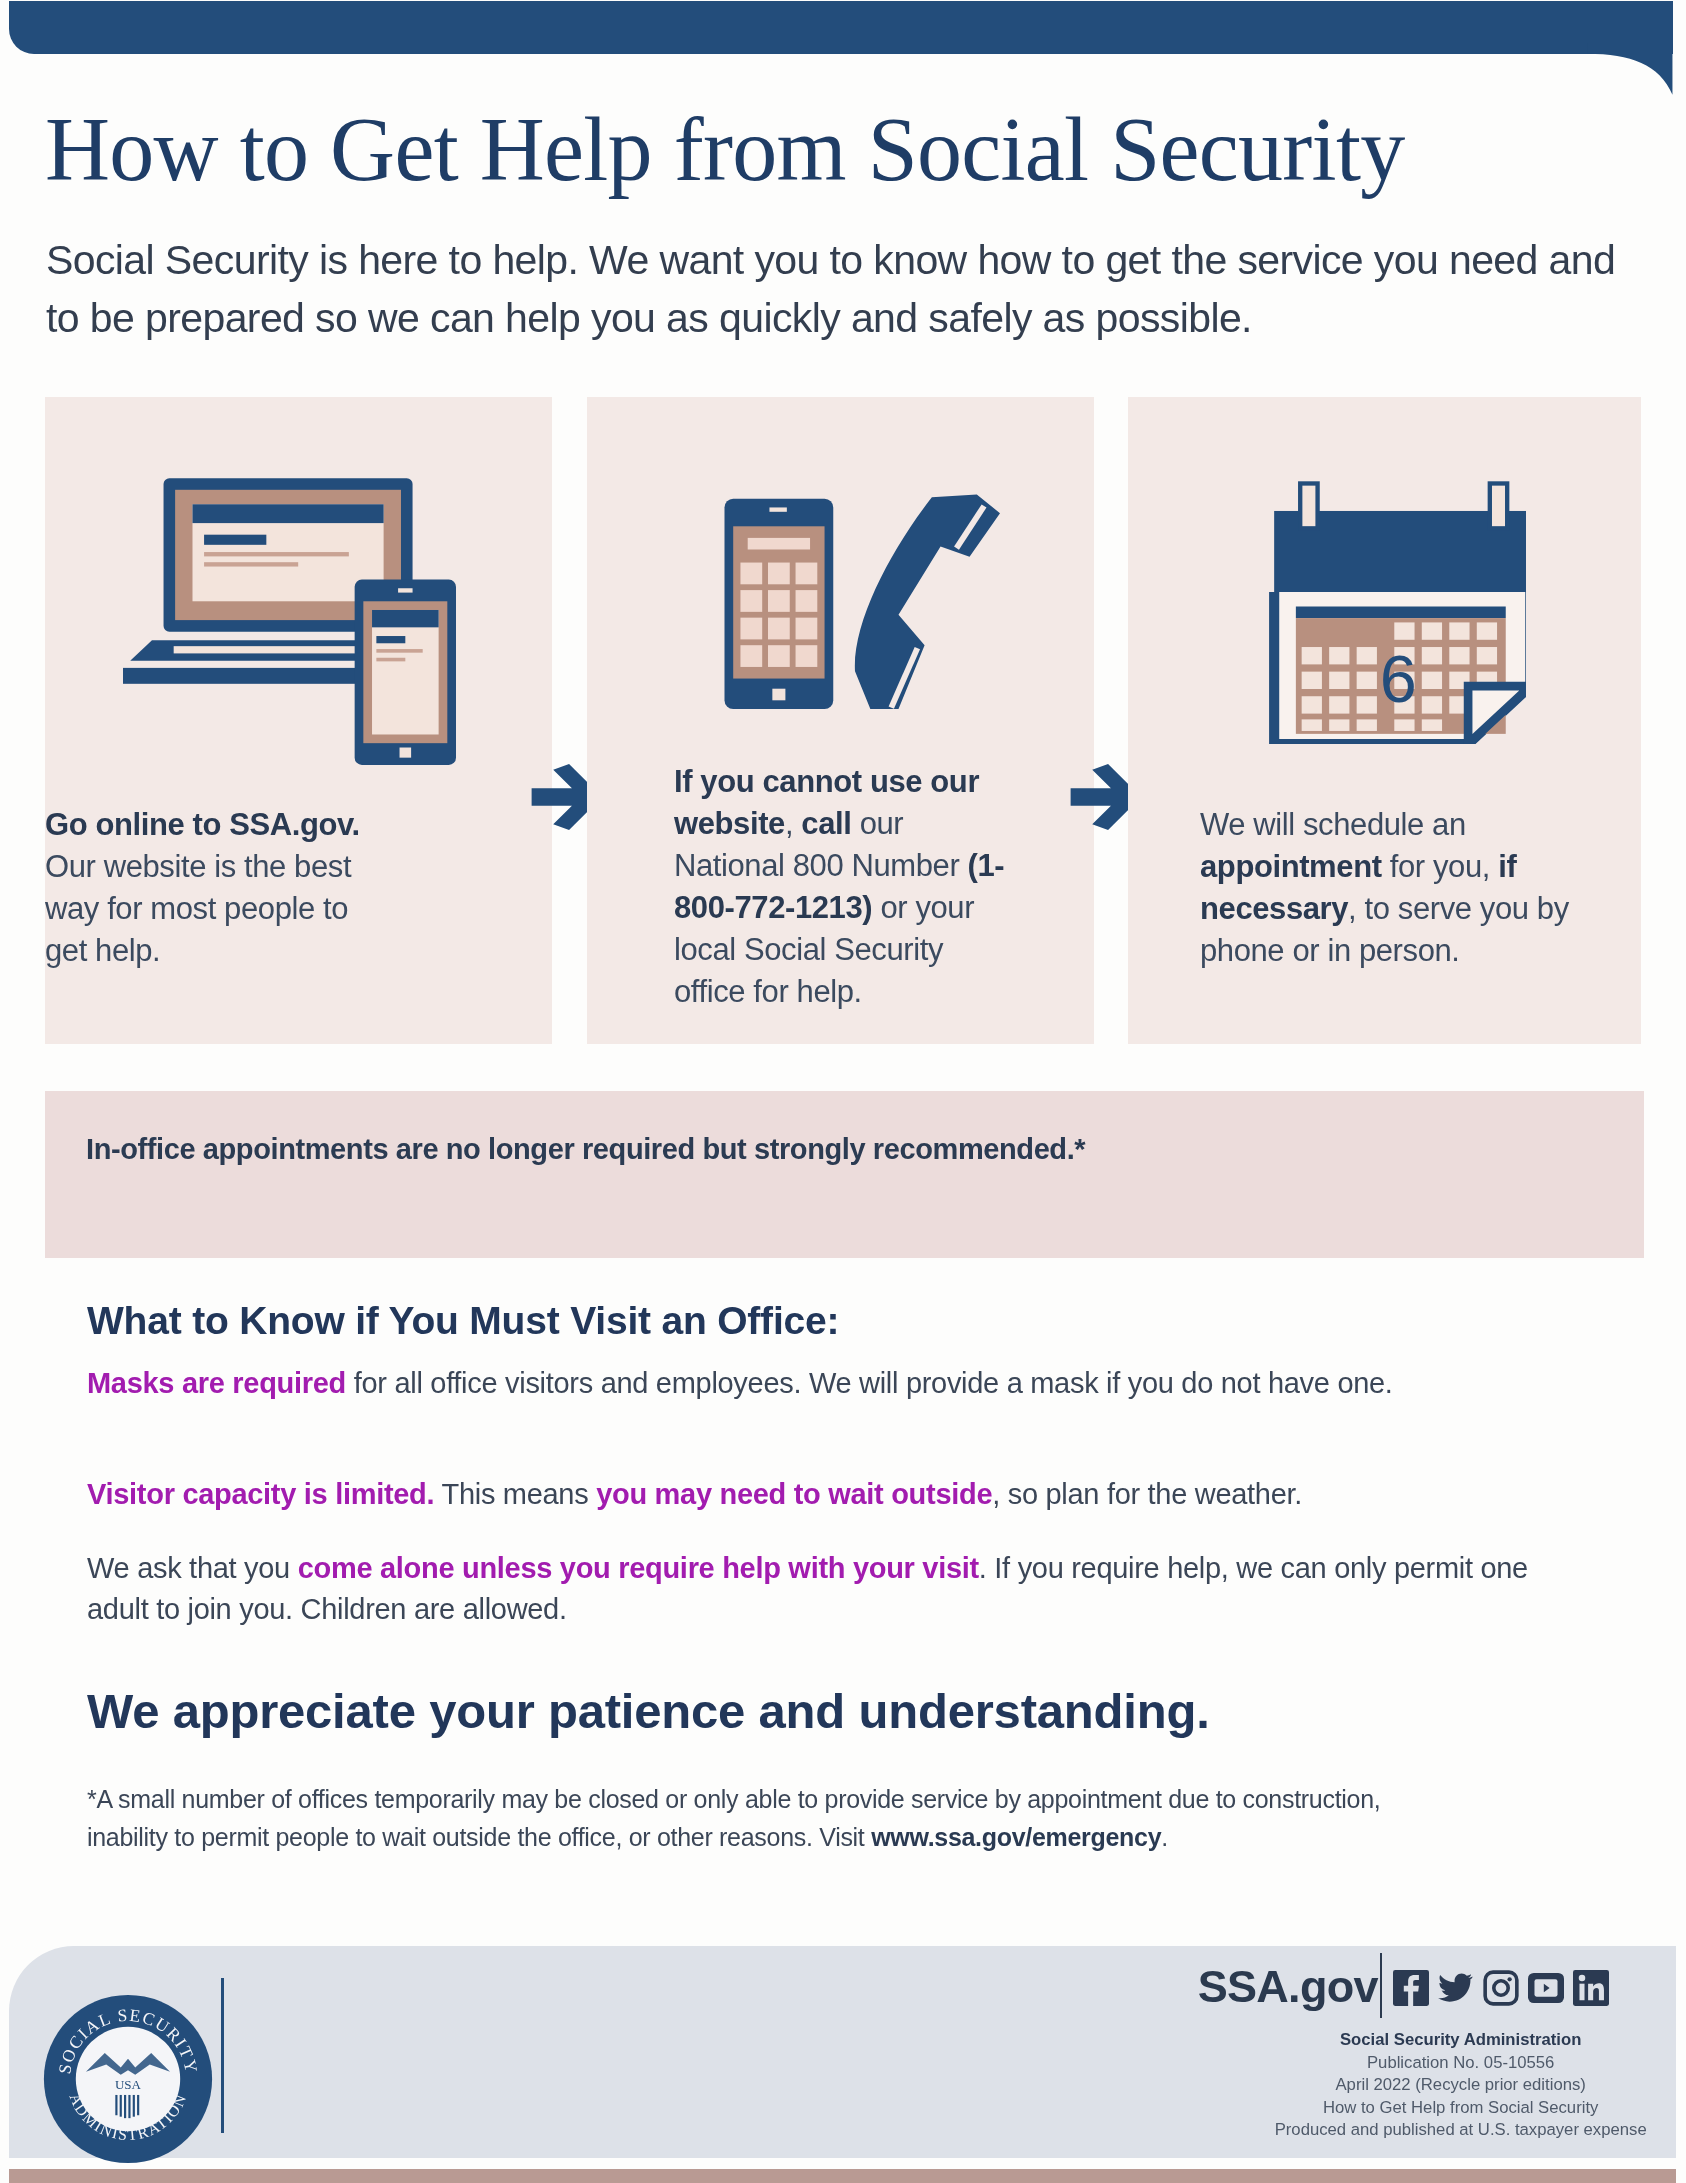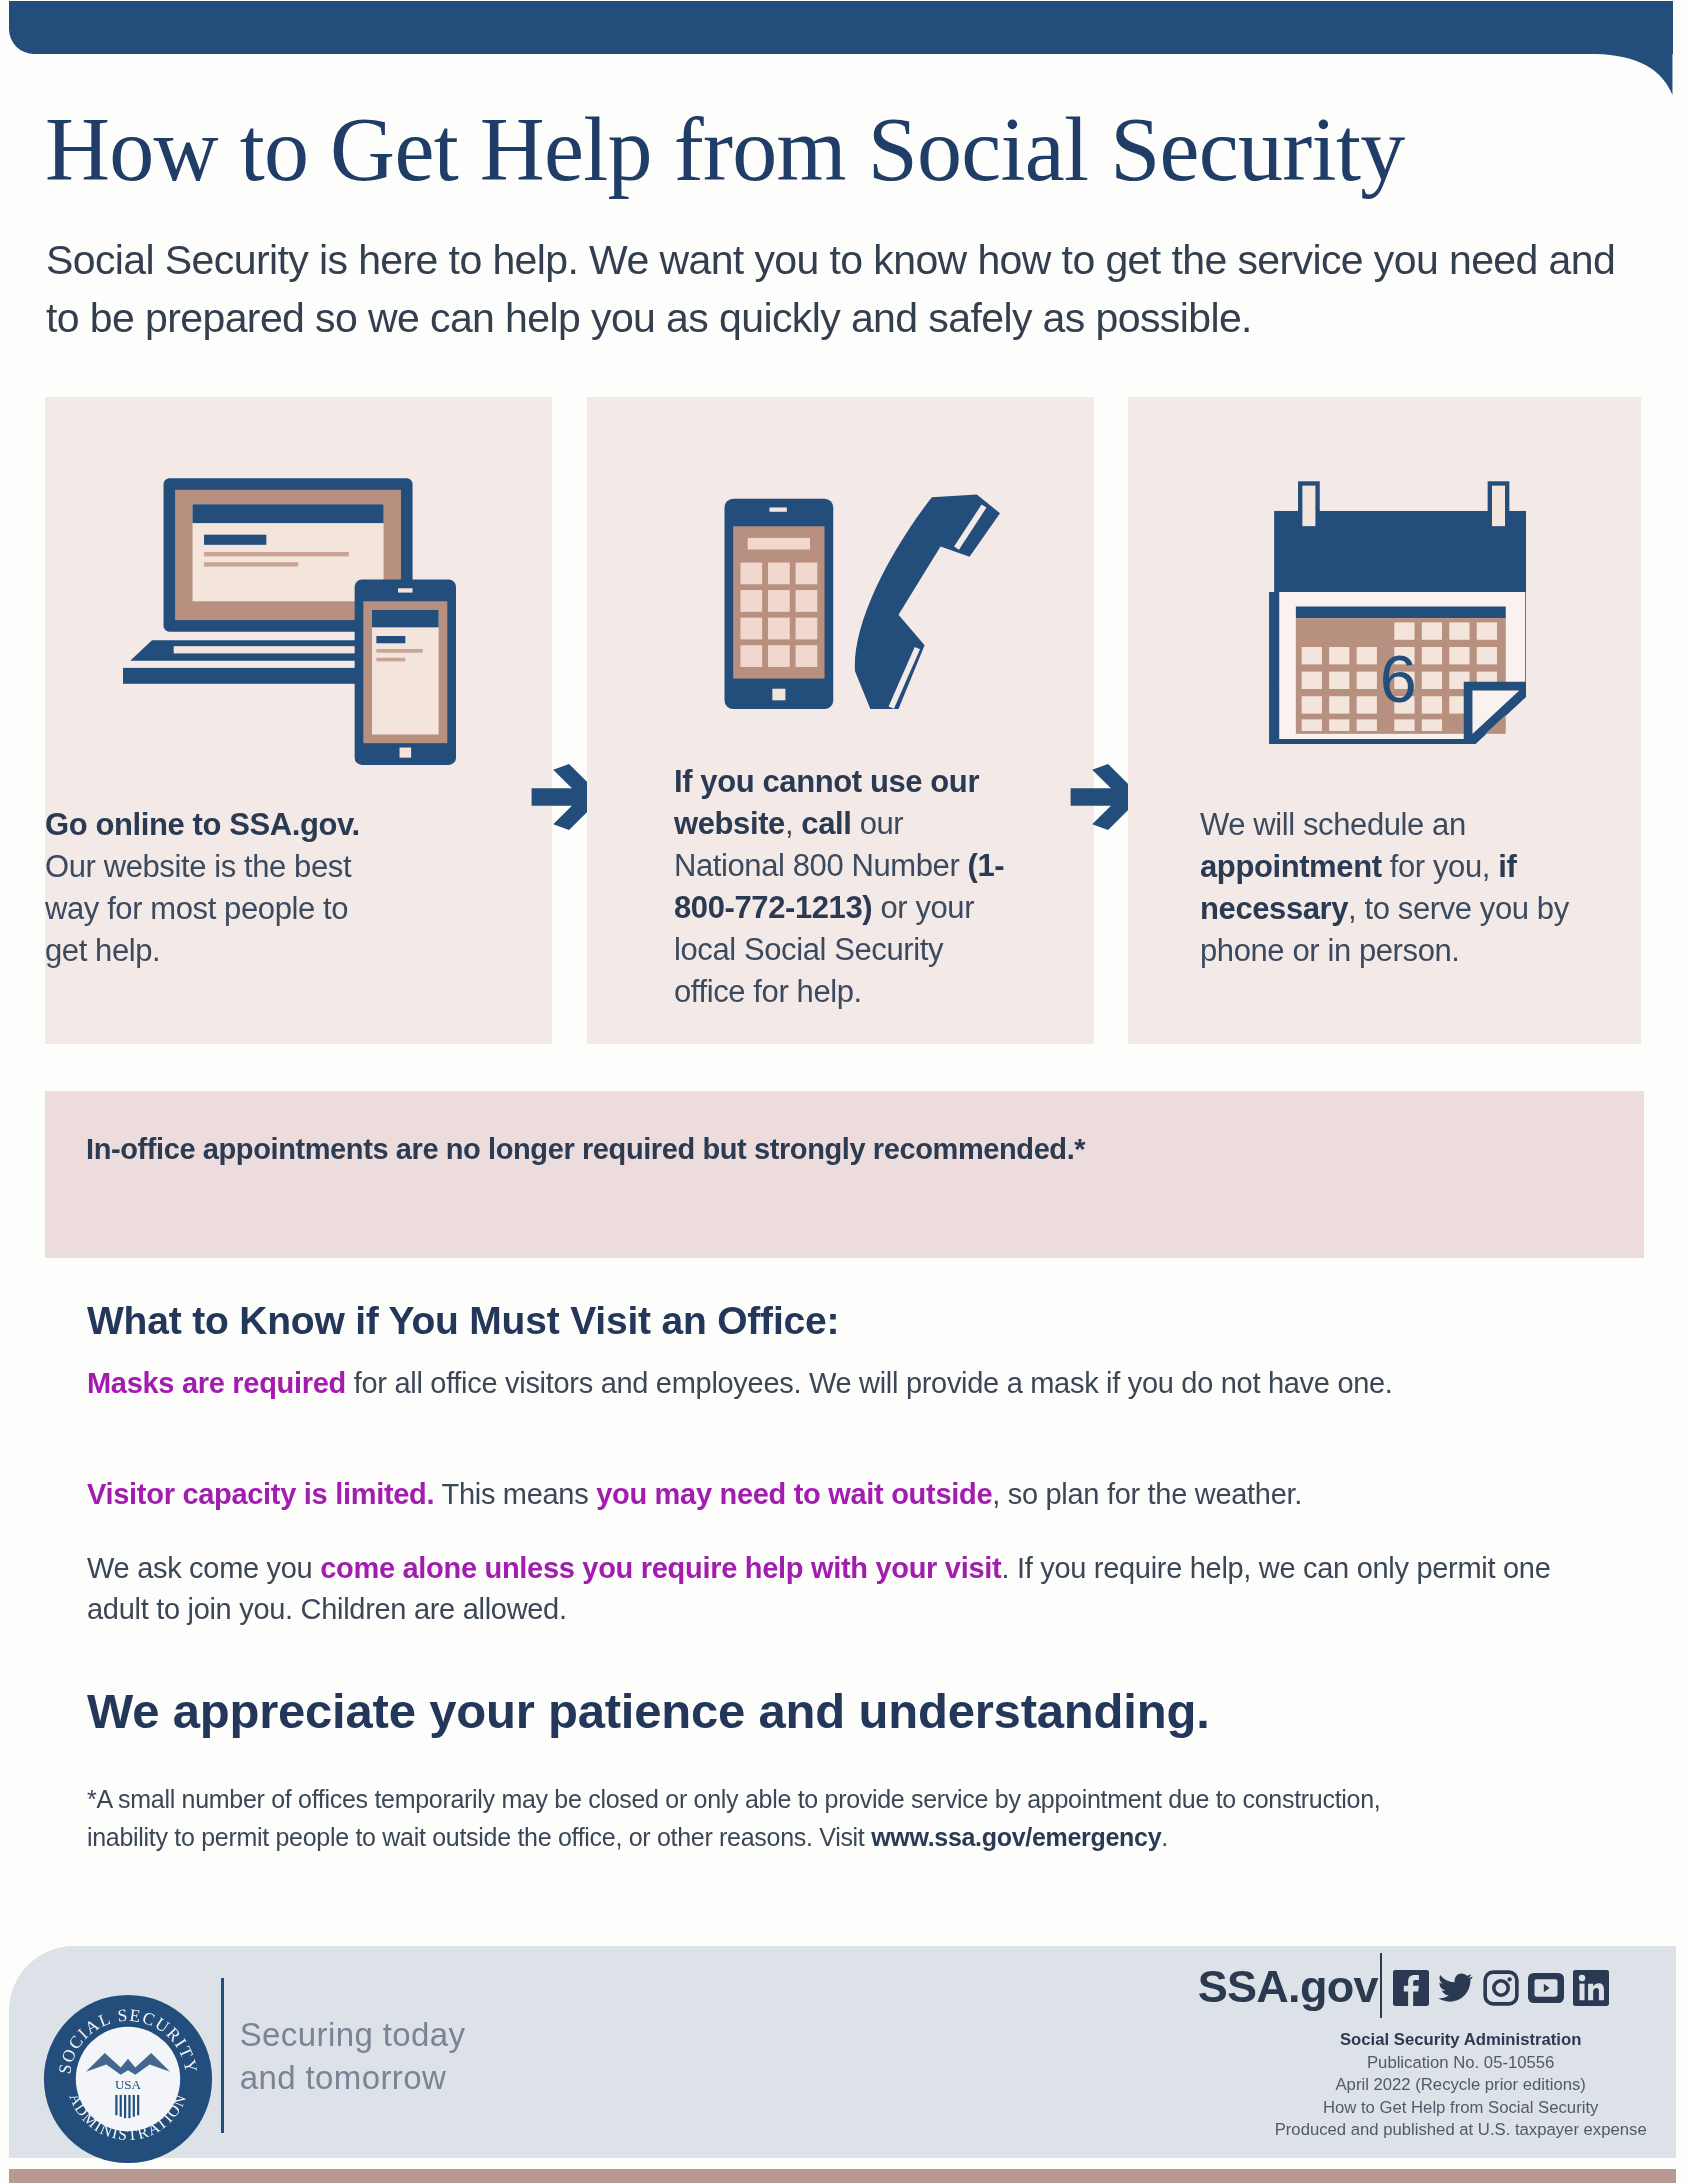--- a/index.html
+++ b/index.html
@@ -180,21 +180,21 @@
 
 <h2 class="section-title">What to Know if You Must Visit an Office:</h2>
 
 <p class="para para-1">
   <b>Masks are required</b><span> for all office visitors and employees. We will provide a mask if you do not have one.</span>
 </p>
 <p class="para para-2">
   <b>Visitor capacity is limited.</b><span> This means </span><b>you may need to wait outside</b><span>, so plan for the weather.</span>
 </p>
 <p class="para para-3">
-  <span>We ask come you </span><b>come alone unless you require help with your visit</b><span>. If you require help, we can only permit one adult to join you. Children are allowed.</span>
+  <span>We ask that you </span><b>come alone unless you require help with your visit</b><span>. If you require help, we can only permit one adult to join you. Children are allowed.</span>
 </p>
 
 <h2 class="appreciate">We appreciate your patience and understanding.</h2>
 
 <p class="footnote">
   <span>*A small number of offices temporarily may be closed or only able to provide service by appointment due to construction, inability to permit people to wait outside the office, or other reasons. Visit </span><b>www.ssa.gov/emergency</b><span>.</span>
 </p>
 
 <div class="footer">
   <svg class="seal" viewBox="0 0 240 240">
@@ -211,24 +211,20 @@
     <g stroke="#234d7b" stroke-width="3">
       <line x1="104" y1="142" x2="104" y2="170"></line>
         <line x1="110" y1="142" x2="110" y2="172"></line>
         <line x1="116" y1="142" x2="116" y2="174"></line>
         <line x1="122" y1="142" x2="122" y2="174"></line>
         <line x1="128" y1="142" x2="128" y2="172"></line>
         <line x1="134" y1="142" x2="134" y2="170"></line>
     </g>
   </svg>
   <div class="footer-divider"></div>
-  <div class="tagline">
-    <div>Securing today</div>
-    <div>and tomorrow</div>
-  </div>
 
   <div class="ssa-gov">SSA.gov</div>
   <div class="ssa-divider"></div>
 
   <svg class="social" style="left:1384px;" viewBox="0 0 50 50">
     <rect width="50" height="50" rx="3" fill="#2b3a52"></rect>
     <path d="M28 50 V30 H35 L36 22 H28 V17 C28 15 29 14 31 14 H36 V7 H30 C24 7 21 10 21 16 V22 H15 V30 H21 V50 Z" fill="#dde1e8"></path>
   </svg>
   <svg class="social" style="left:1429px;" viewBox="0 0 50 50">
     <path d="M48 9 C46 10 44 11 42 11 C44 10 46 8 46 6 C44 7 42 8 40 8 C38 6 35 5 33 5 C27 5 23 10 23 15 C23 16 23 17 23 17 C15 17 8 13 3 7 C1 12 3 16 6 19 C4 19 3 18 2 18 C2 23 5 27 10 28 C8 29 7 29 5 28 C7 32 10 35 15 35 C11 38 6 40 0 39 C5 42 10 44 16 44 C35 44 45 28 45 15 V13 C47 12 48 10 48 9 Z" fill="#2b3a52"></path>

